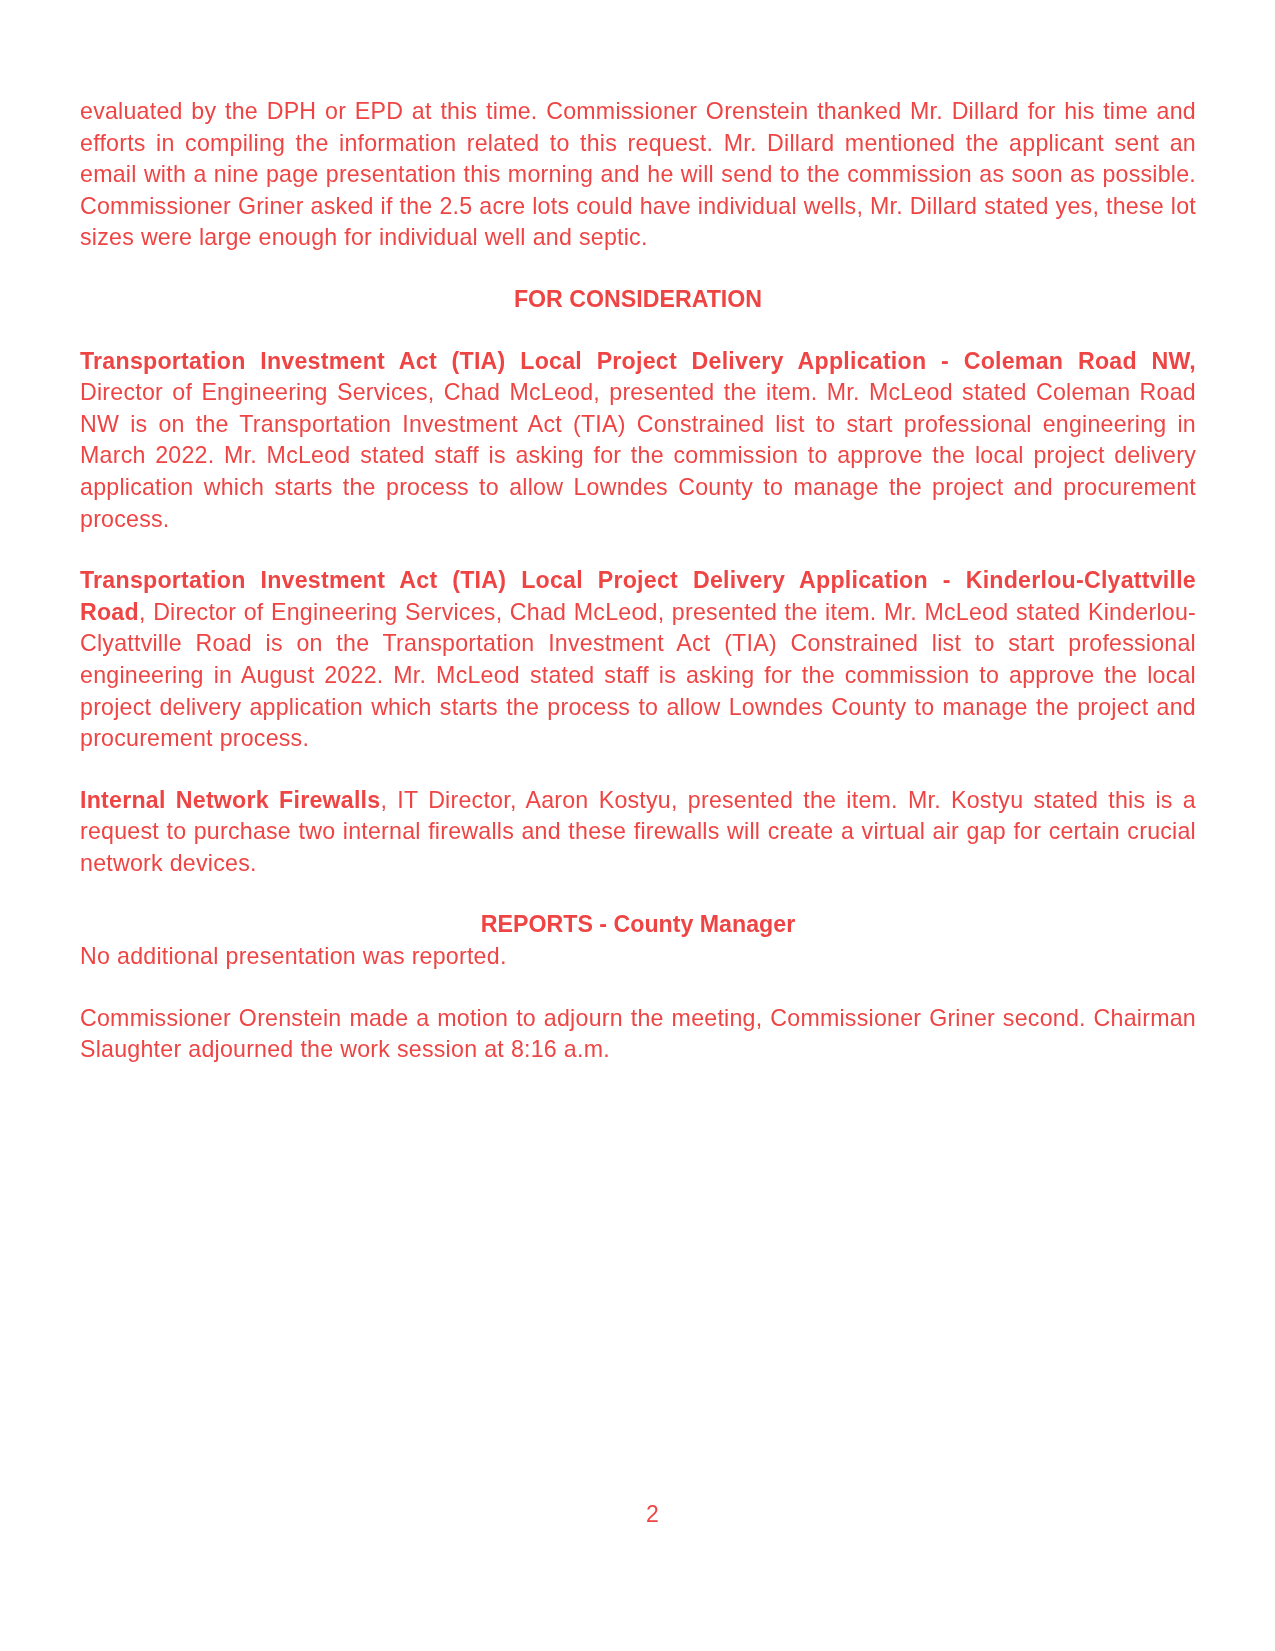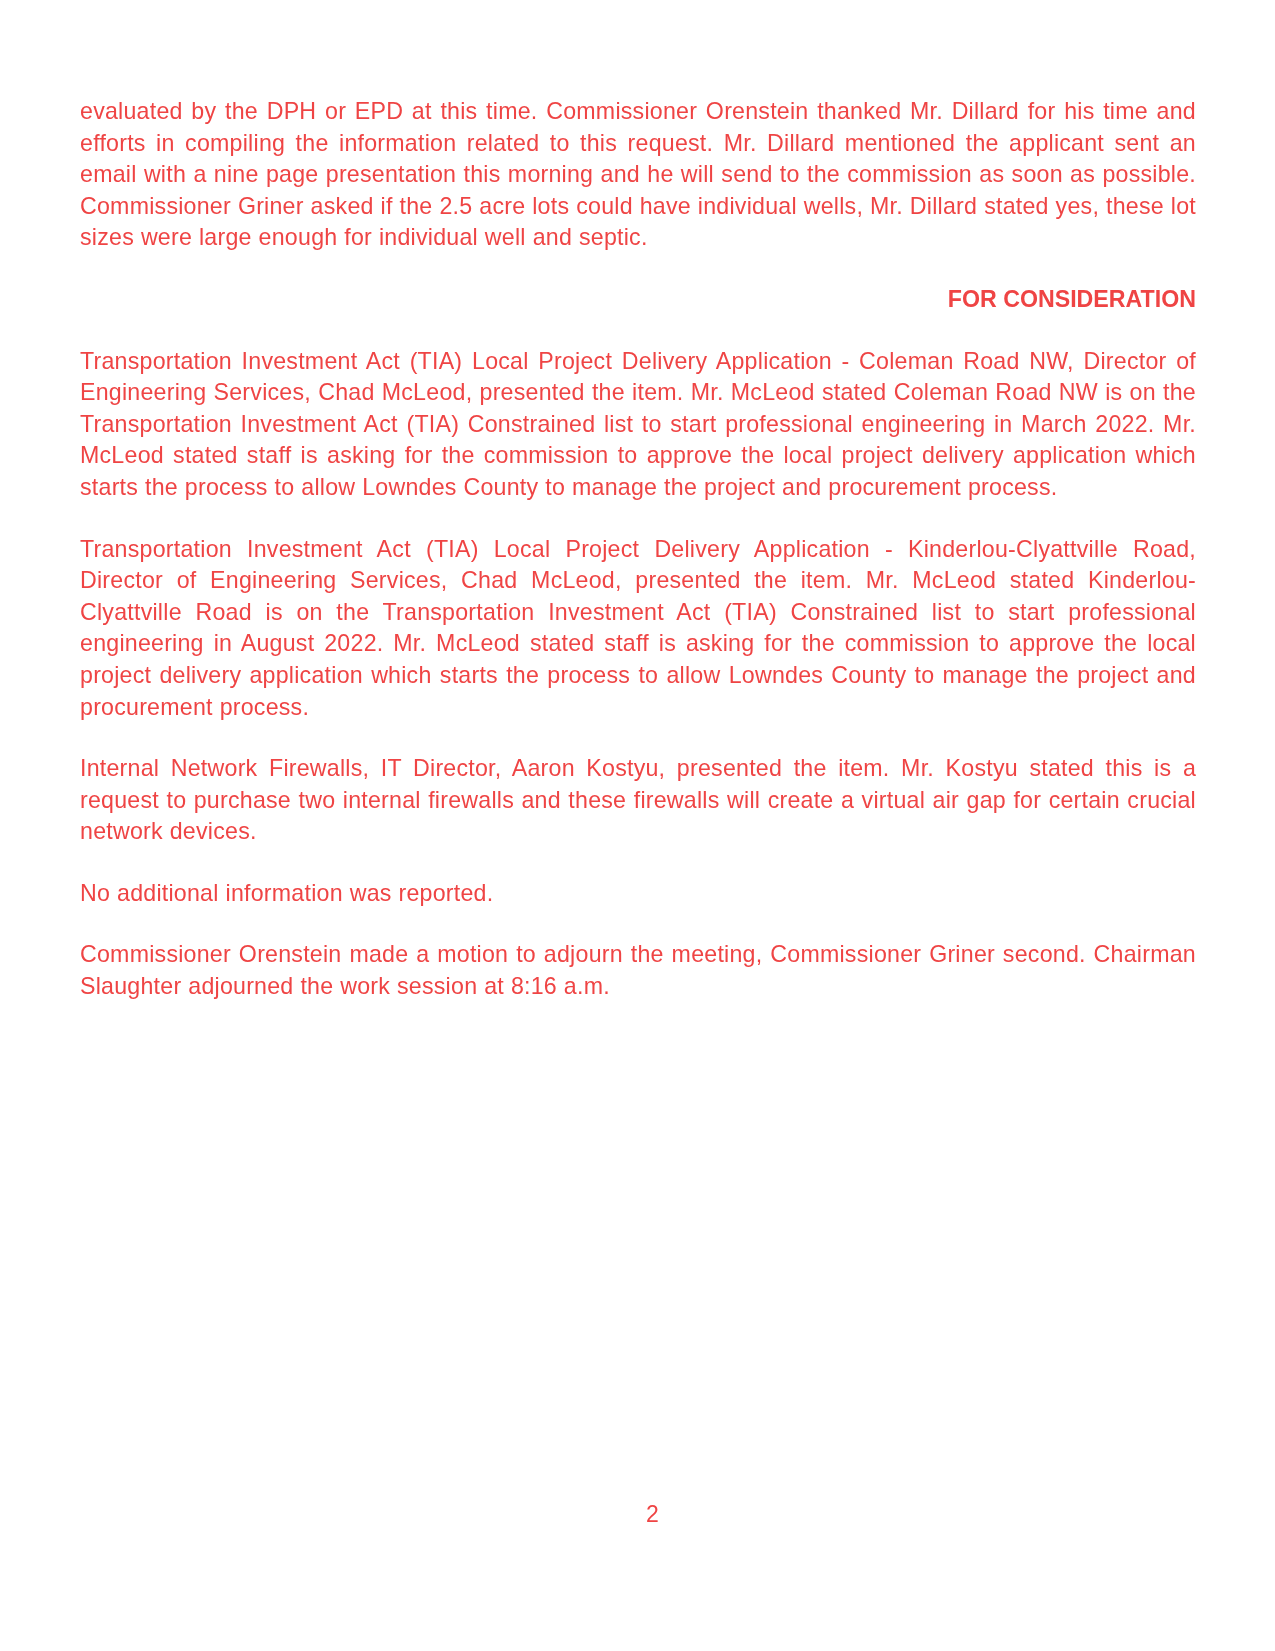--- a/index.html
+++ b/index.html
@@ -34,24 +34,24 @@
     text-justify: inter-word;
     letter-spacing: 0.01em;
     word-spacing: 0.01em;
   }
   .gap-md { height: 30px; }
   .heading {
     font-weight: bold;
     font-size: 23.2px;
     line-height: 31.6px;
     margin: 0;
-    text-align: right;
+    text-align: center;
   }
   .runin {
-    font-weight: normal;
+    font-weight: bold;
     margin-top: 36px;
   }
   .nobold {
     font-weight: normal;
   }
   .pagenum {
     position: absolute;
     left: 0;
     right: 0;
     top: 1500px;
@@ -82,21 +82,22 @@
     <div class="gap-md"></div>
 
     <p class="body"><span class="runin">Transportation Investment Act (TIA) Local Project Delivery Application - Kinderlou-Clyattville Road</span><span class="nobold">,</span><span> Director of Engineering Services, Chad McLeod, presented the item.  Mr. McLeod stated Kinderlou-Clyattville Road is on the Transportation Investment Act (TIA) Constrained list to start professional engineering in August 2022.  Mr. McLeod stated staff is asking for the commission to approve the local project delivery application which starts the process to allow Lowndes County to manage the project and procurement process.</span></p>
 
     <div class="gap-md"></div>
 
     <p class="body"><span class="runin">Internal Network Firewalls</span><span class="nobold">,</span><span> IT Director, Aaron Kostyu, presented the item.  Mr. Kostyu stated this is a request to purchase two internal firewalls and these firewalls will create a virtual air gap for certain crucial network devices.</span></p>
 
     <div class="gap-md"></div>
 
-    <p class="body">No additional information was reported.</p>
+    <p class="heading">REPORTS - County Manager</p>
+    <p class="body">No additional presentation was reported.</p>
 
     <div class="gap-md"></div>
 
     <p class="body">Commissioner Orenstein made a motion to adjourn the meeting, Commissioner Griner second. Chairman Slaughter adjourned the work session at 8:16 a.m.</p>
 
   </div>
 
   <div class="pagenum">2</div>
 
 </div>

